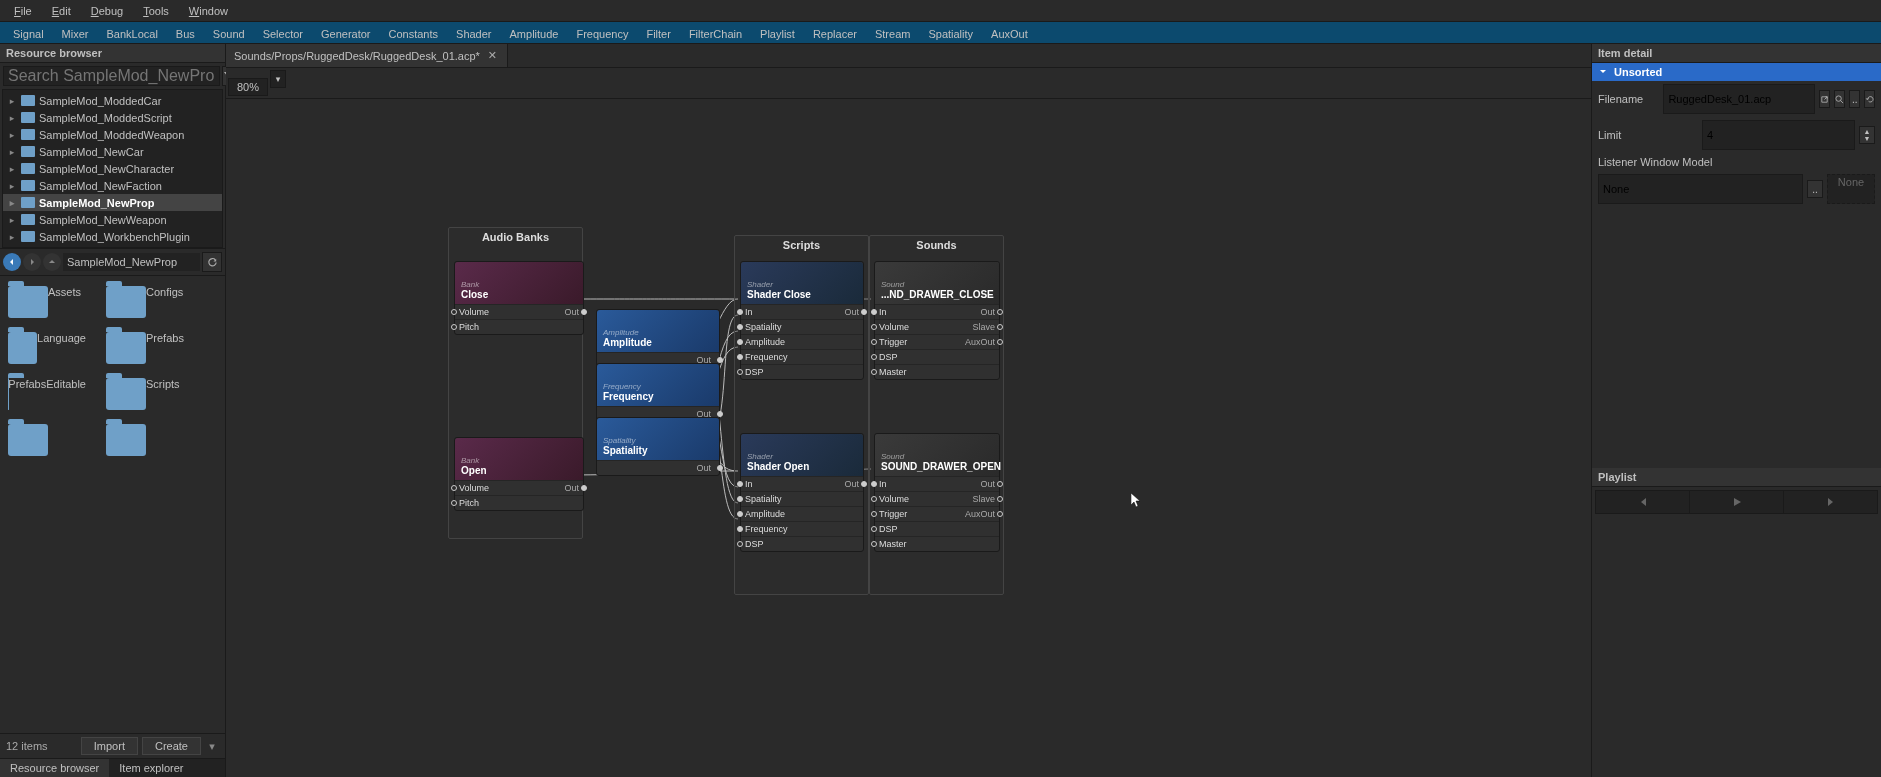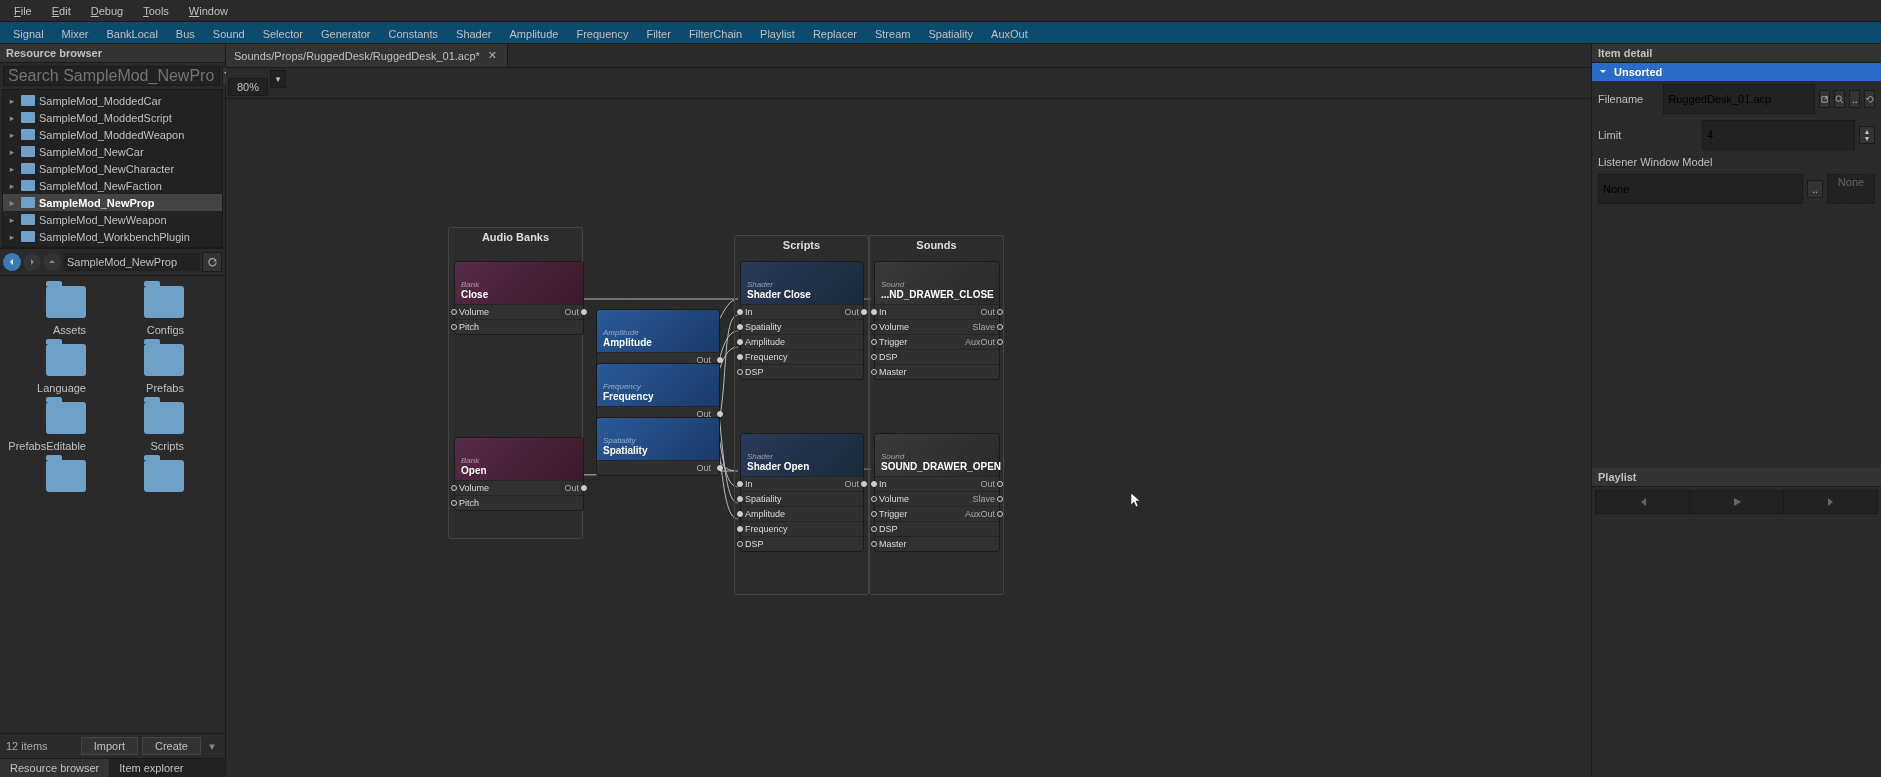--- a/index.html
+++ b/index.html
@@ -27,21 +27,21 @@
 .treetri { width: 10px; text-align: center; color: #888; font-size: 9px; }
 .treefolder { width: 14px; height: 11px; background: #6fa0c8; margin: 0 4px; border-radius: 1px; }
 
 .pathrow { display: flex; padding: 3px; gap: 2px; align-items: center; background: #2a2a2a; border-top: 1px solid #1a1a1a; border-bottom: 1px solid #1a1a1a; }
 .pathtxt { flex: 1; background: #222; padding: 2px 4px; font-size: 11px; height: 18px; display: flex; align-items: center; }
 .cirbtn { width: 18px; height: 18px; border-radius: 50%; display: flex; align-items: center; justify-content: center; font-size: 11px; cursor: pointer; }
 .cirbtn.on { background: #3a7ab8; color: #fff; }
 .cirbtn.off { background: #333; color: #888; }
 
 .foldergrid { flex: 1; padding: 10px 8px; display: flex; flex-wrap: wrap; align-content: flex-start; gap: 8px 20px; overflow-y: auto; }
-.folderitem { width: 78px; display: flex; flex-direction: column; align-items: flex-end; cursor: pointer; }
+.folderitem { width: 78px; display: flex; flex-direction: row; align-items: flex-start; cursor: pointer; }
 .bigfolder { width: 40px; height: 32px; background: #6fa0c8; border-radius: 3px; margin-bottom: 6px; position: relative; }
 .bigfolder::before { content: ''; position: absolute; top: -5px; left: 0; width: 16px; height: 5px; background: #6fa0c8; border-radius: 2px 2px 0 0; }
 .folderlabel { font-size: 11px; text-align: center; }
 
 .btmrow { display: flex; padding: 3px 6px; gap: 4px; align-items: center; background: #2a2a2a; border-top: 1px solid #1a1a1a; }
 .btmbtn { padding: 2px 12px; background: #333; border: 1px solid #444; cursor: pointer; font-size: 11px; }
 .count { flex: 1; font-size: 11px; color: #aaa; }
 .chev { width: 14px; text-align: center; color: #888; }
 
 .tabs { display: flex; background: #222; border-top: 1px solid #1a1a1a; }

